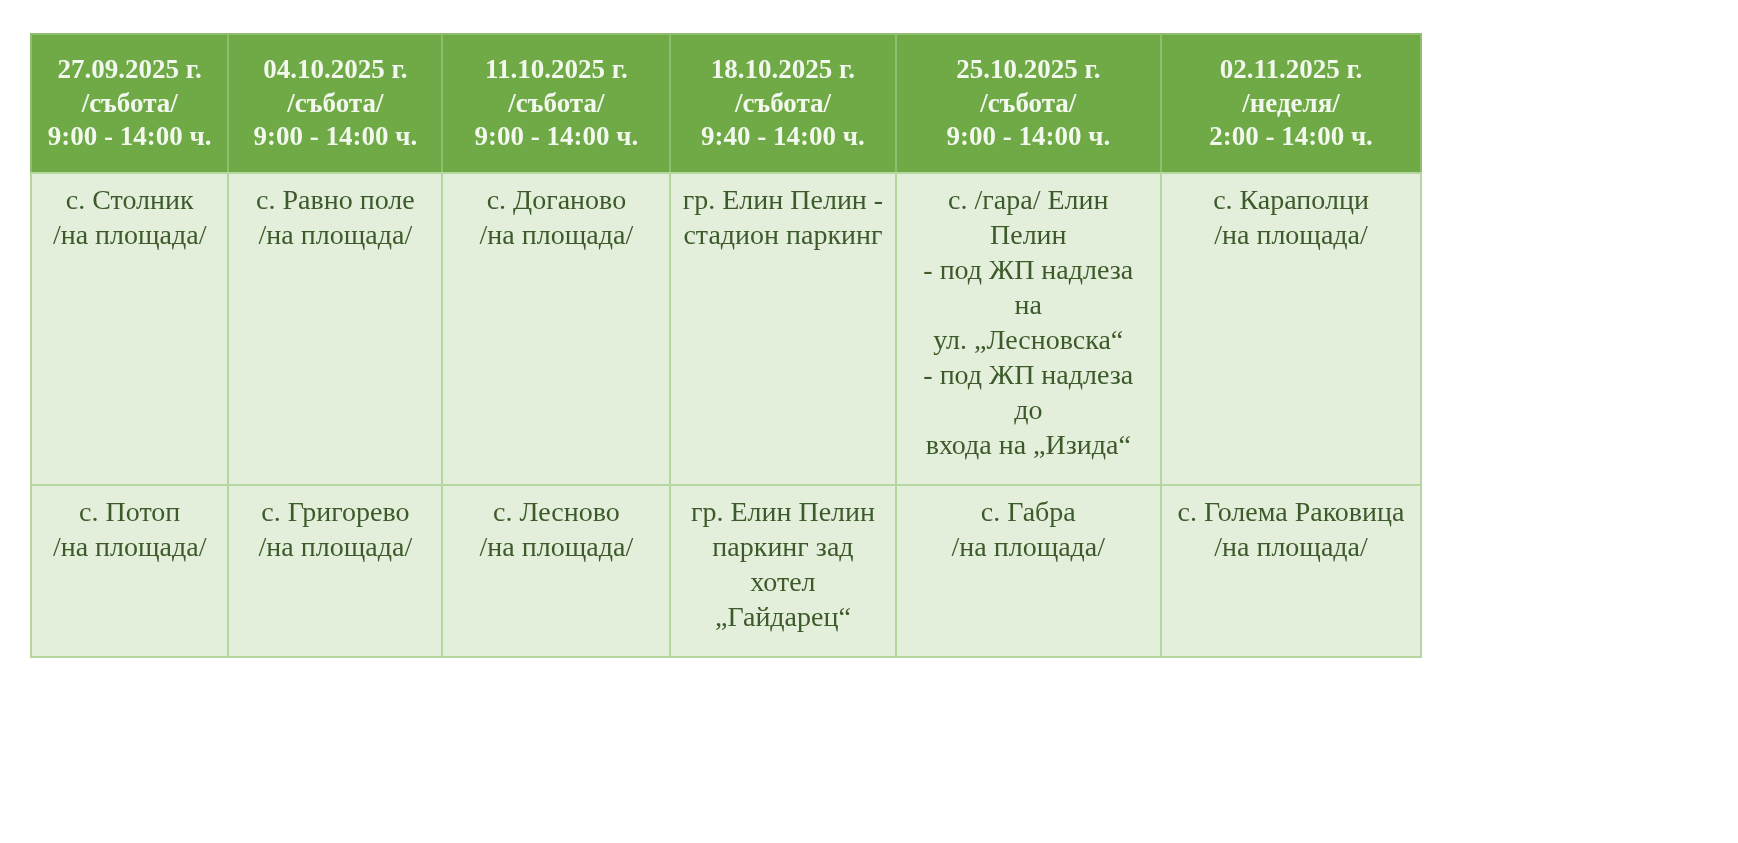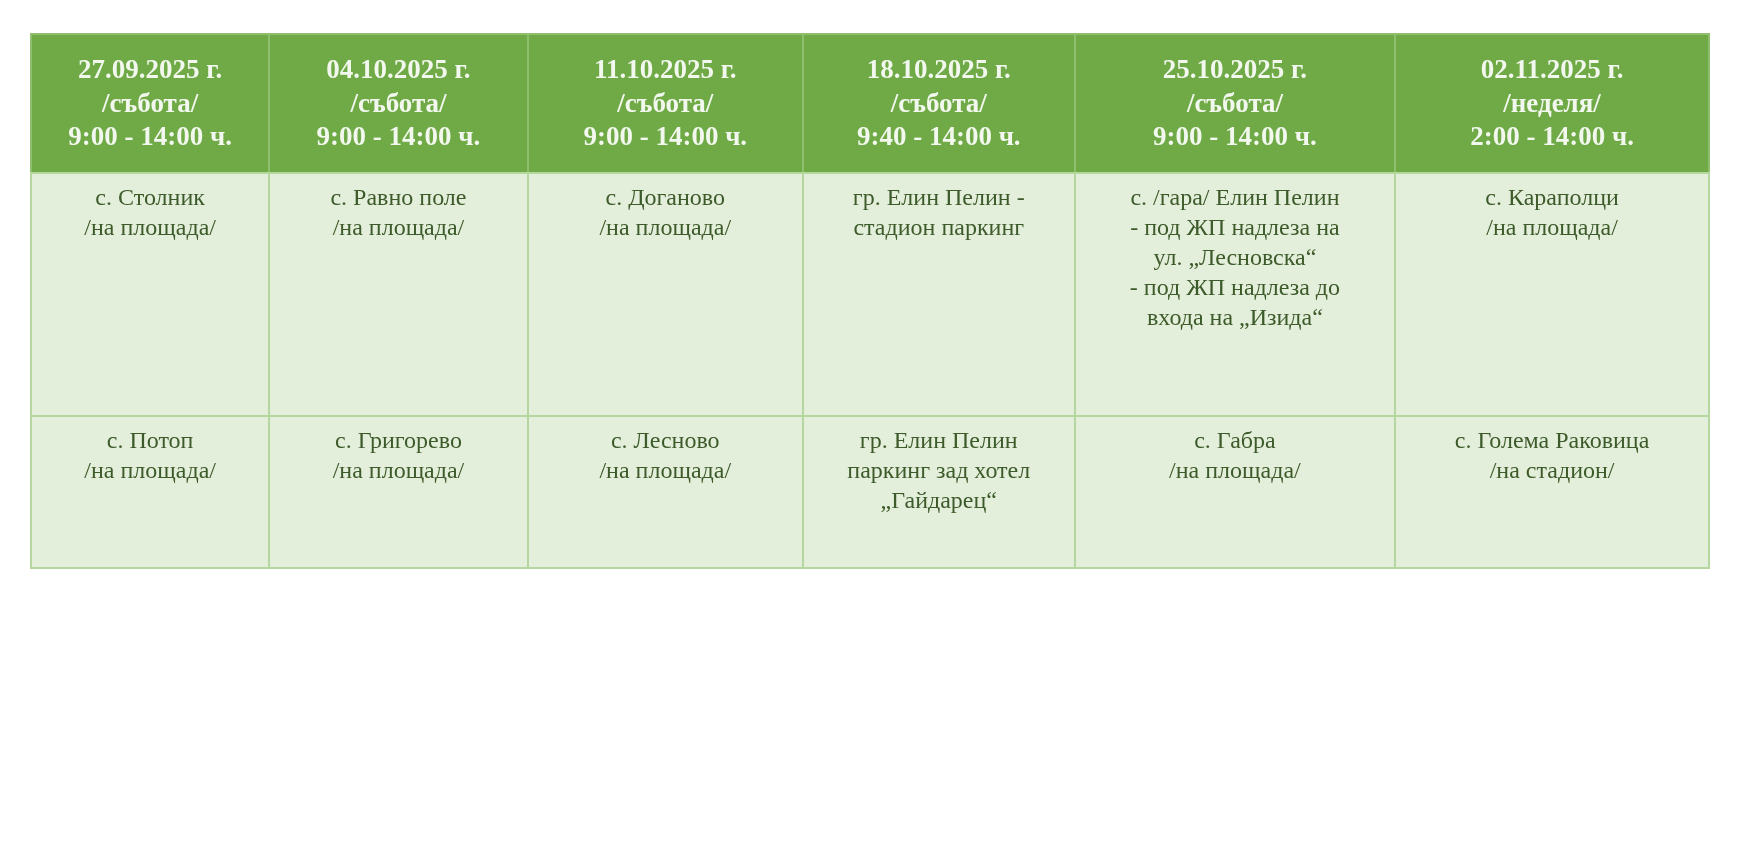--- a/index.html
+++ b/index.html
@@ -11,21 +11,21 @@
     width: 1738px;
     height: 843px;
     font-family: "Liberation Serif", "DejaVu Serif", serif;
     position: relative;
     overflow: hidden;
   }
   .table-wrap {
     position: absolute;
     left: 30px;
     top: 33px;
-    width: 1680px;
+    width: 1392px;
   }
   table.schedule {
     width: 100%;
     border-collapse: collapse;
     table-layout: fixed;
   }
   table.schedule col:nth-child(1) { width: 14.2%; }
   table.schedule col:nth-child(2) { width: 15.4%; }
   table.schedule col:nth-child(3) { width: 16.4%; }
   table.schedule col:nth-child(4) { width: 16.2%; }
@@ -45,25 +45,25 @@
     font-size: 27px;
     line-height: 1.24;
     vertical-align: middle;
     border-color: var(--header-border, #8fbf6d);
     border-bottom-color: var(--border-color, #b5d69e);
     padding: 2px 6px;
   }
   thead th.bold { font-weight: bold; }
 
   tbody td {
-    font-size: 24px;
+    font-size: 28px;
     line-height: 1.25;
     color: var(--body-text, #3d5a2a);
     vertical-align: top;
-    padding: 8px 10px 13px 10px;
+    padding: 8px 10px 22px 10px;
   }
   tbody tr.band  td { background: var(--band-bg, #e3efda); }
   tbody tr.plain td { background: var(--white-bg, #ffffff); }
 
   tbody tr:nth-child(1) td { height: 220px; }
   tbody tr:nth-child(2) td { height: 129px; }
   tbody tr:nth-child(3) td { height: 127px; }
   tbody tr:nth-child(4) td { height: 98px;  }
 </style>
 </head>
@@ -125,17 +125,17 @@
           <td>с. Григорево
 /на площада/</td>
           <td>с. Лесново
 /на площада/</td>
           <td>гр. Елин Пелин
 паркинг зад хотел
 „Гайдарец“</td>
           <td>с. Габра
 /на площада/</td>
           <td>с. Голема Раковица
-/на стадион/</td>
+/на площада/</td>
         </tr>
       </tbody>
   </table>
 </div>
 
 </body></html>

